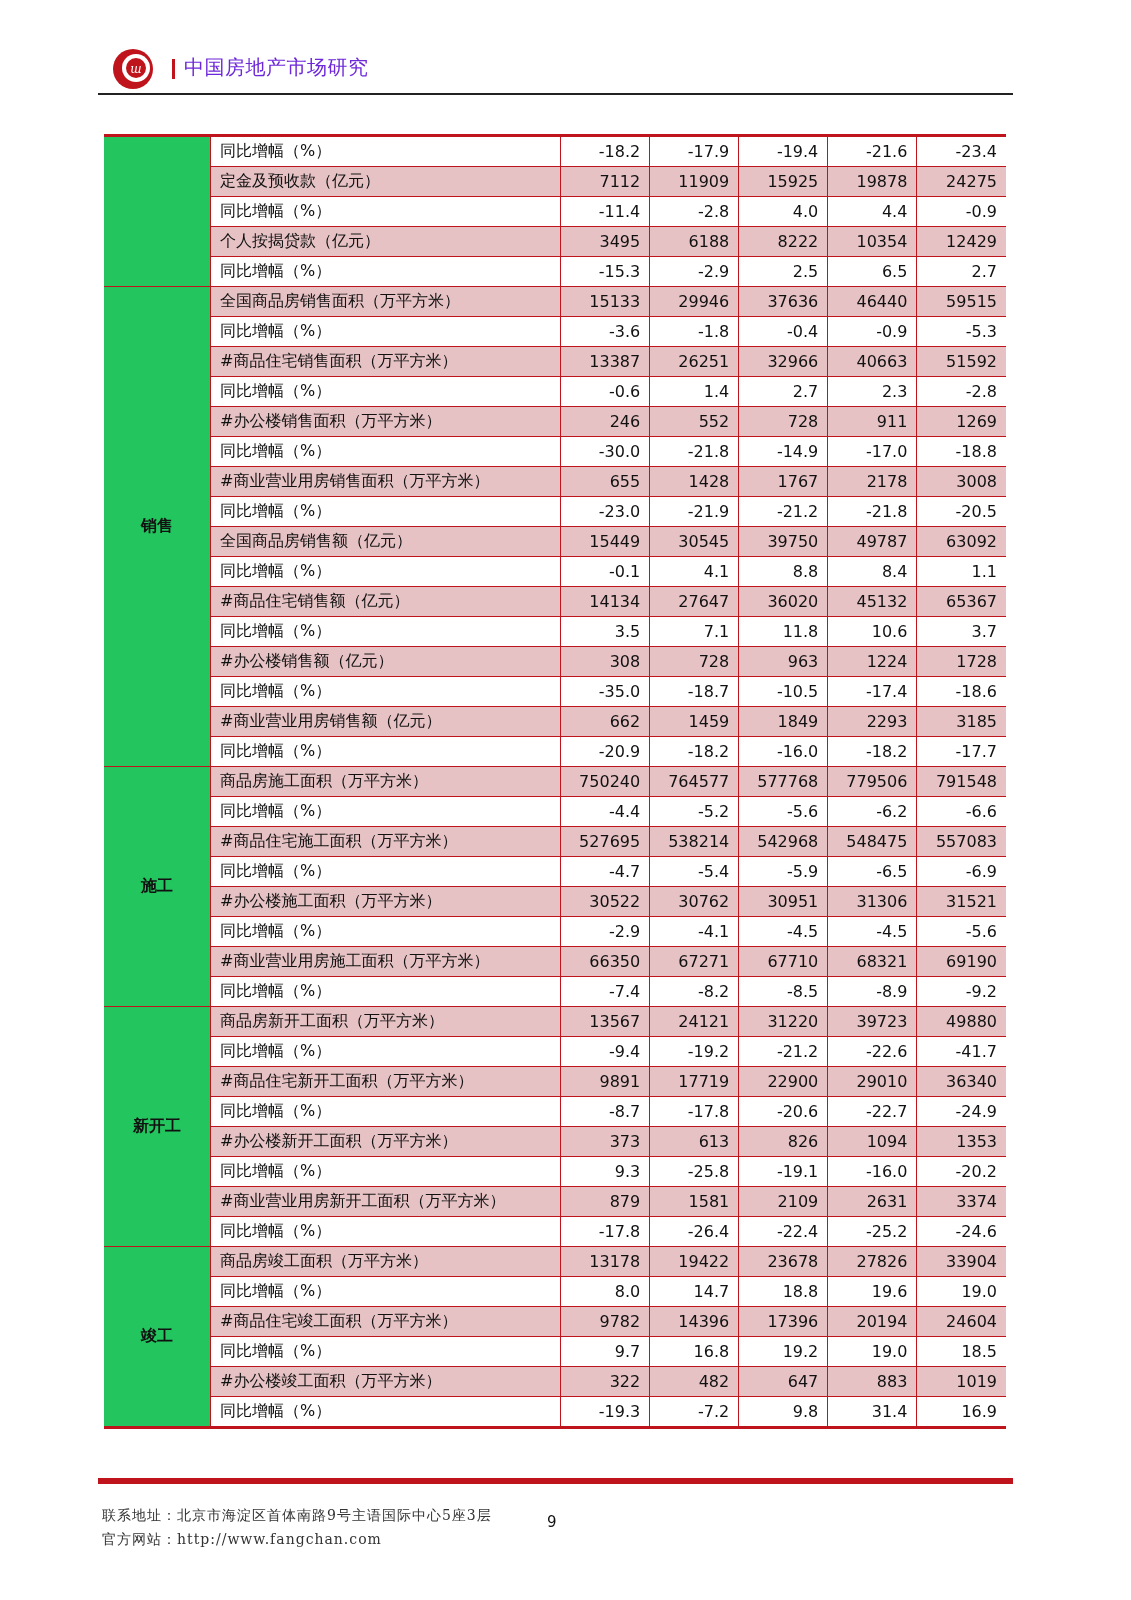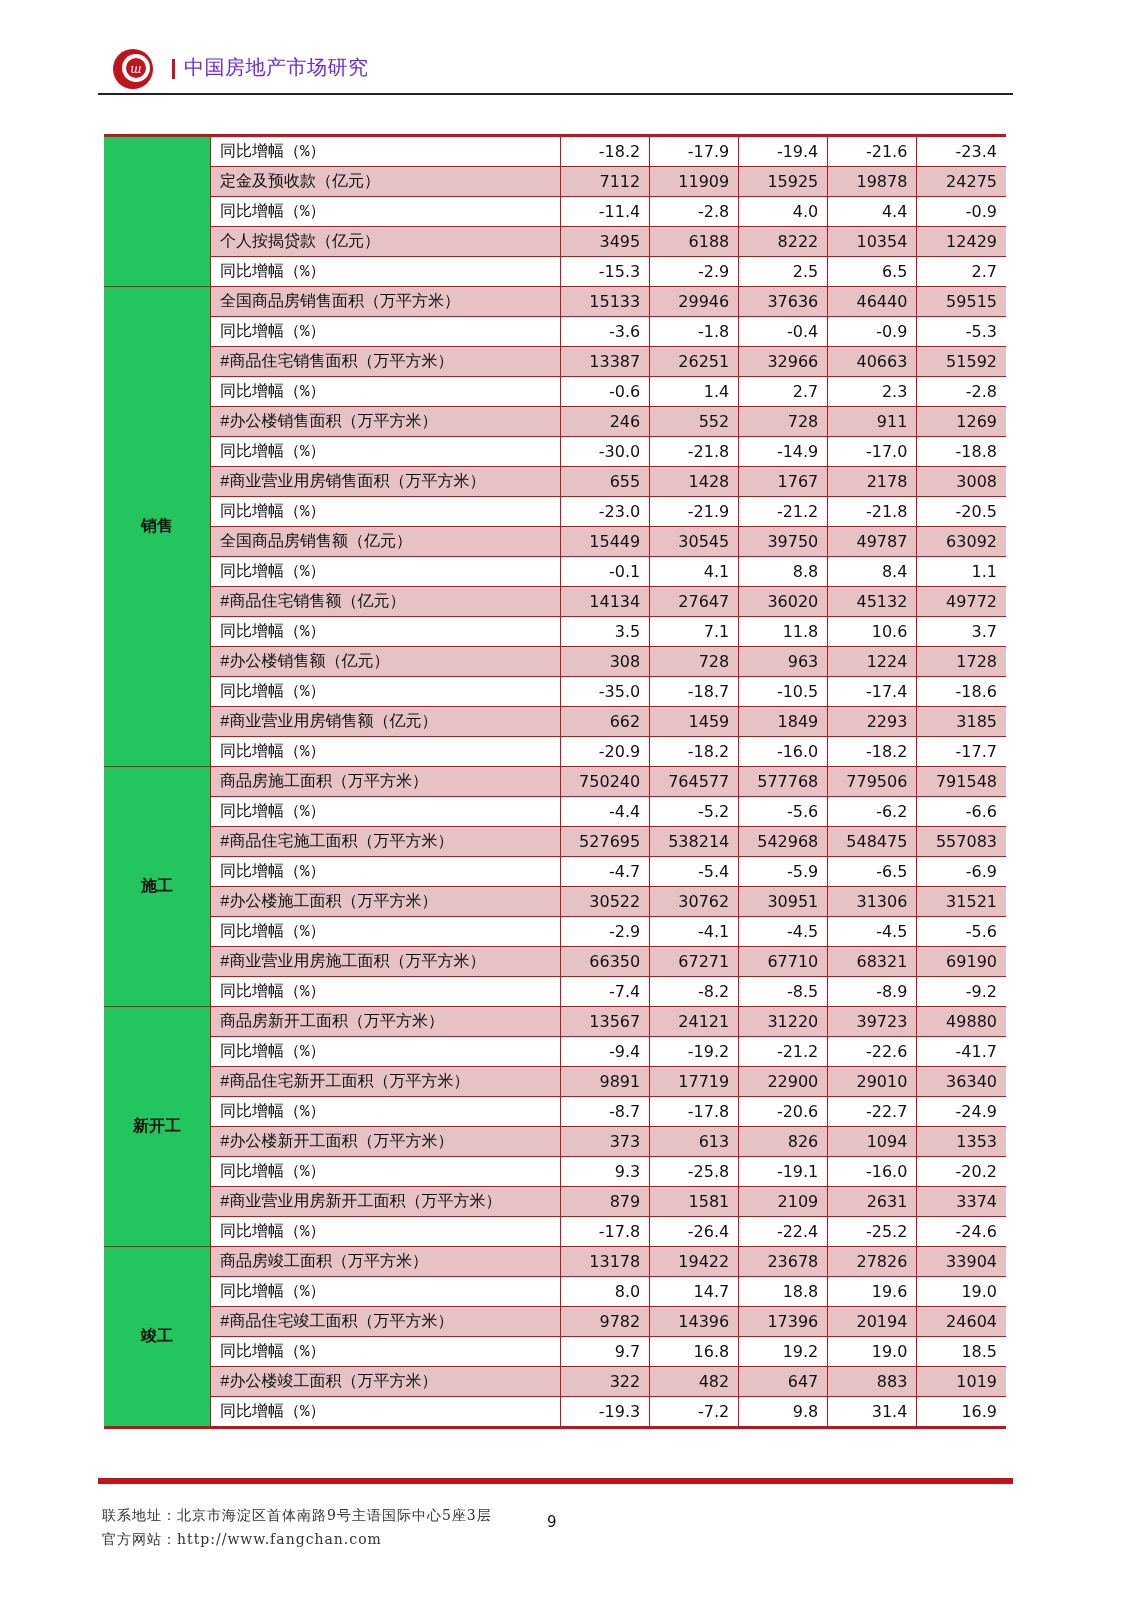--- a/index.html
+++ b/index.html
@@ -11,21 +11,21 @@
   .header-rule { position:absolute; left:98px; top:93px; width:915px; height:2px; background:#222; }
 
   table.data { position:absolute; left:104px; top:134px; border-collapse:collapse; table-layout:fixed; width:902px; border-top:3px solid #c0141c; border-bottom:3px solid #c0141c; }
   table.data td { border:1px solid #c0141c; height:29px; padding:0 9px; font-size:16px; white-space:nowrap; }
   table.data col.c0 { width:104px; }
   table.data col.c1 { width:342px; }
   table.data col.cn { width:87px; }
   td.cat { background:#22c55e; text-align:center; font-weight:bold; font-size:16px; border-left:none !important; }
   tr.shaded td.lbl, tr.shaded td.num { background:#e7c2c4; }
   td.num { text-align:right; }
-  td.lbl { text-align:left;font-family:Liberation Mono, monospace; }
+  td.lbl { text-align:left; }
   table.data td:last-child { border-right:none; }
 
   .footer-rule { position:absolute; left:98px; top:1478px; width:915px; height:6px; background:#c0141c; }
   .footer-line { position:absolute; left:102px; font-family:"DejaVu Serif", serif; font-size:14px; color:#333; letter-spacing:1px;margin-top:12px; }
   .page-num { position:absolute; left:547px; top:1513px; font-size:15px; color:#111; }
 </style>
 </head>
 <body>
 
 <div class="header">
@@ -172,21 +172,21 @@
         <td class="num">8.8</td>
         <td class="num">8.4</td>
         <td class="num">1.1</td>
       </tr>
       <tr class="shaded">
         <td class="lbl">#商品住宅销售额（亿元）</td>
         <td class="num">14134</td>
         <td class="num">27647</td>
         <td class="num">36020</td>
         <td class="num">45132</td>
-        <td class="num">49772</td>
+        <td class="num">65367</td>
       </tr>
       <tr>
         <td class="lbl">同比增幅（%）</td>
         <td class="num">3.5</td>
         <td class="num">7.1</td>
         <td class="num">11.8</td>
         <td class="num">10.6</td>
         <td class="num">3.7</td>
       </tr>
       <tr class="shaded">

